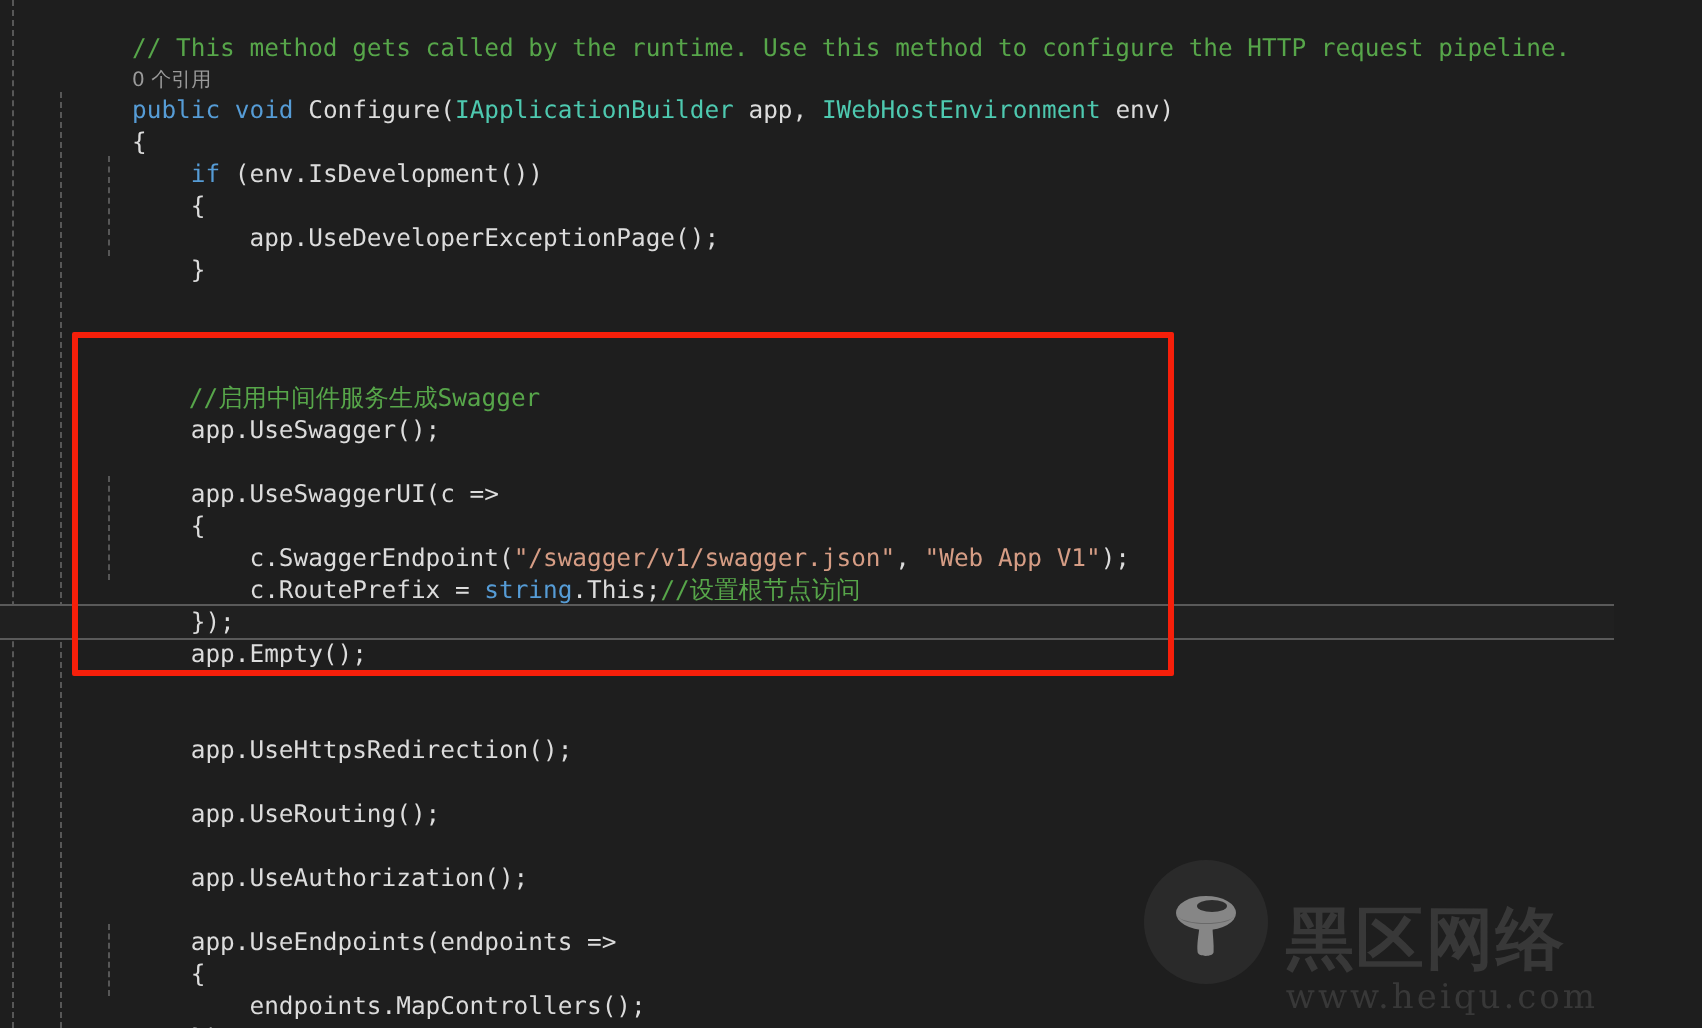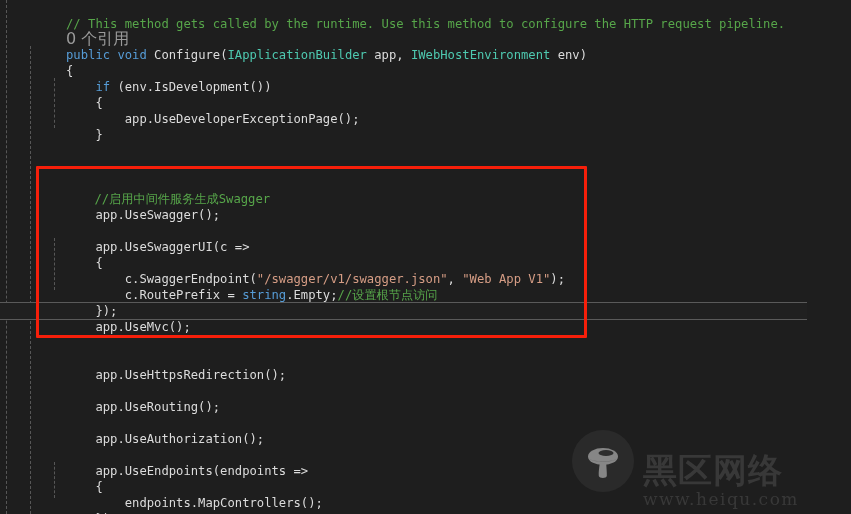--- a/index.html
+++ b/index.html
@@ -73,21 +73,21 @@
     pointer-events: none;
     border-radius: 1px;
   }
 
   
   .cm  { color: #57a64a; }             
   .kw  { color: #569cd6; }             
   .ty  { color: #4ec9b0; }             
   .st  { color: #d69d85; }             
   .pl  { color: #dcdcdc; }             
-  .lens{ color: #9a9a9a; font-family:"DejaVu Sans", sans-serif; font-size: 16px;}
+  .lens{ color: #9a9a9a; font-family:"DejaVu Sans", sans-serif; font-size: 10px;}
 
   
   .watermark {
     position: absolute;
     right: 8px;
     bottom: 6px;
     display: flex;
     align-items: center;
     gap: 9px;
     pointer-events: none;
@@ -181,29 +181,29 @@
 
     <div class="line" style="top:239px; position:absolute; left:0;">
       <span class="pl">    {</span>
     </div>
 
     <div class="line" style="top:255px; position:absolute; left:0;">
       <span class="pl">        c.SwaggerEndpoint(</span><span class="st">"/swagger/v1/swagger.json"</span><span class="pl">, </span><span class="st">"Web App V1"</span><span class="pl">);</span>
     </div>
 
     <div class="line" style="top:271px; position:absolute; left:0;">
-      <span class="pl">        c.RoutePrefix = </span><span class="kw">string</span><span class="pl">.Empty;</span><span class="cm">//设置根节点访问</span>
+      <span class="pl">        c.RoutePrefix = </span><span class="kw">string</span><span class="pl">.This;</span><span class="cm">//设置根节点访问</span>
     </div>
 
     <div class="line" style="top:287px; position:absolute; left:0;">
       <span class="pl">    });</span>
     </div>
 
     <div class="line" style="top:303px; position:absolute; left:0;">
-      <span class="pl">    app.UseMvc();</span>
+      <span class="pl">    app.Empty();</span>
     </div>
 
     <div class="line" style="top:351px; position:absolute; left:0;">
       <span class="pl">    app.UseHttpsRedirection();</span>
     </div>
 
     <div class="line" style="top:383px; position:absolute; left:0;">
       <span class="pl">    app.UseRouting();</span>
     </div>
 

